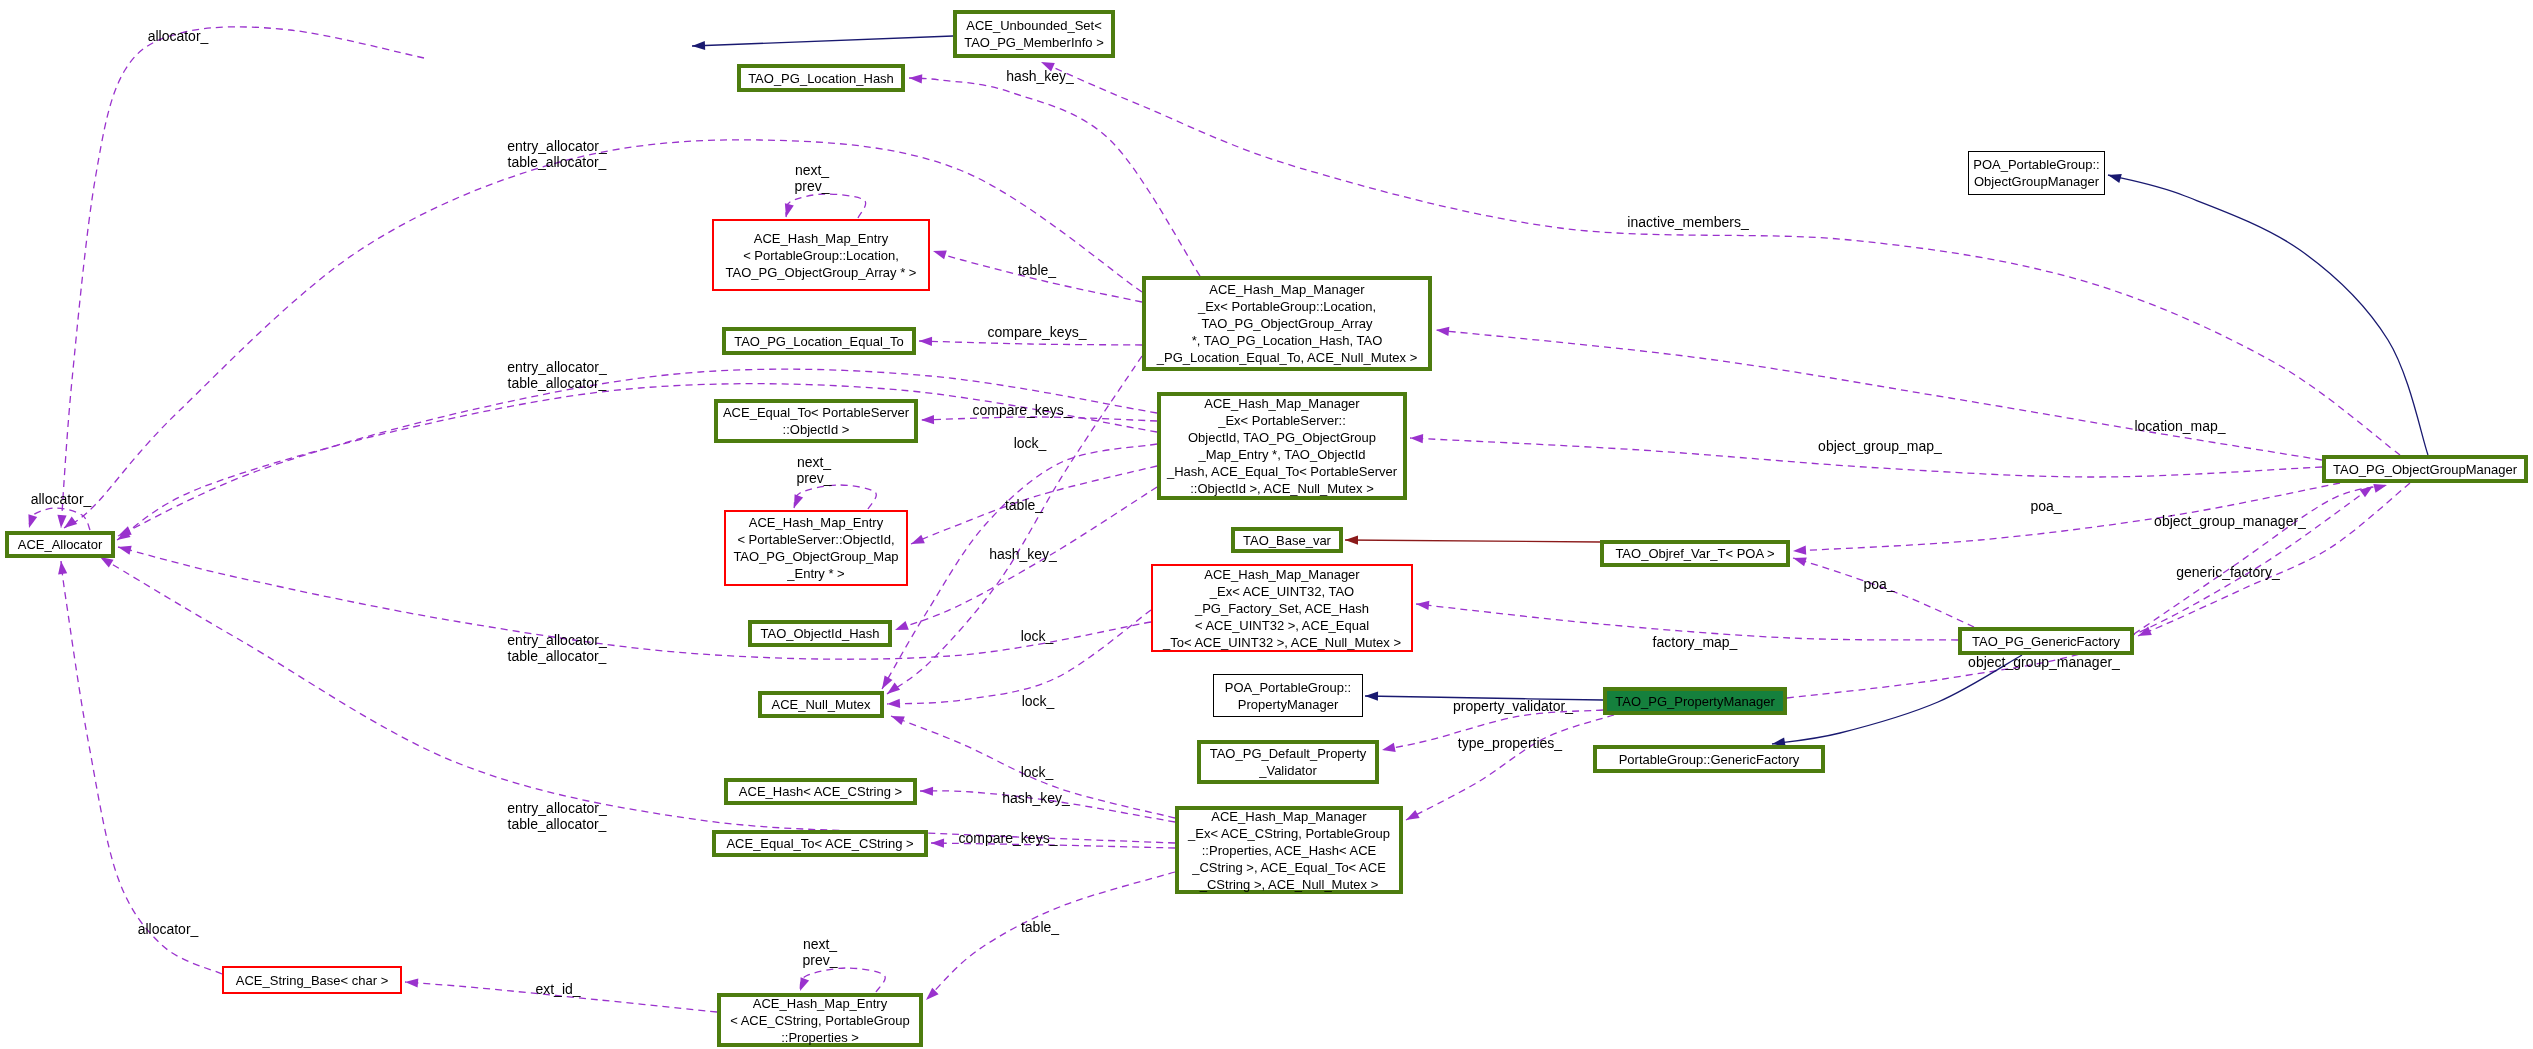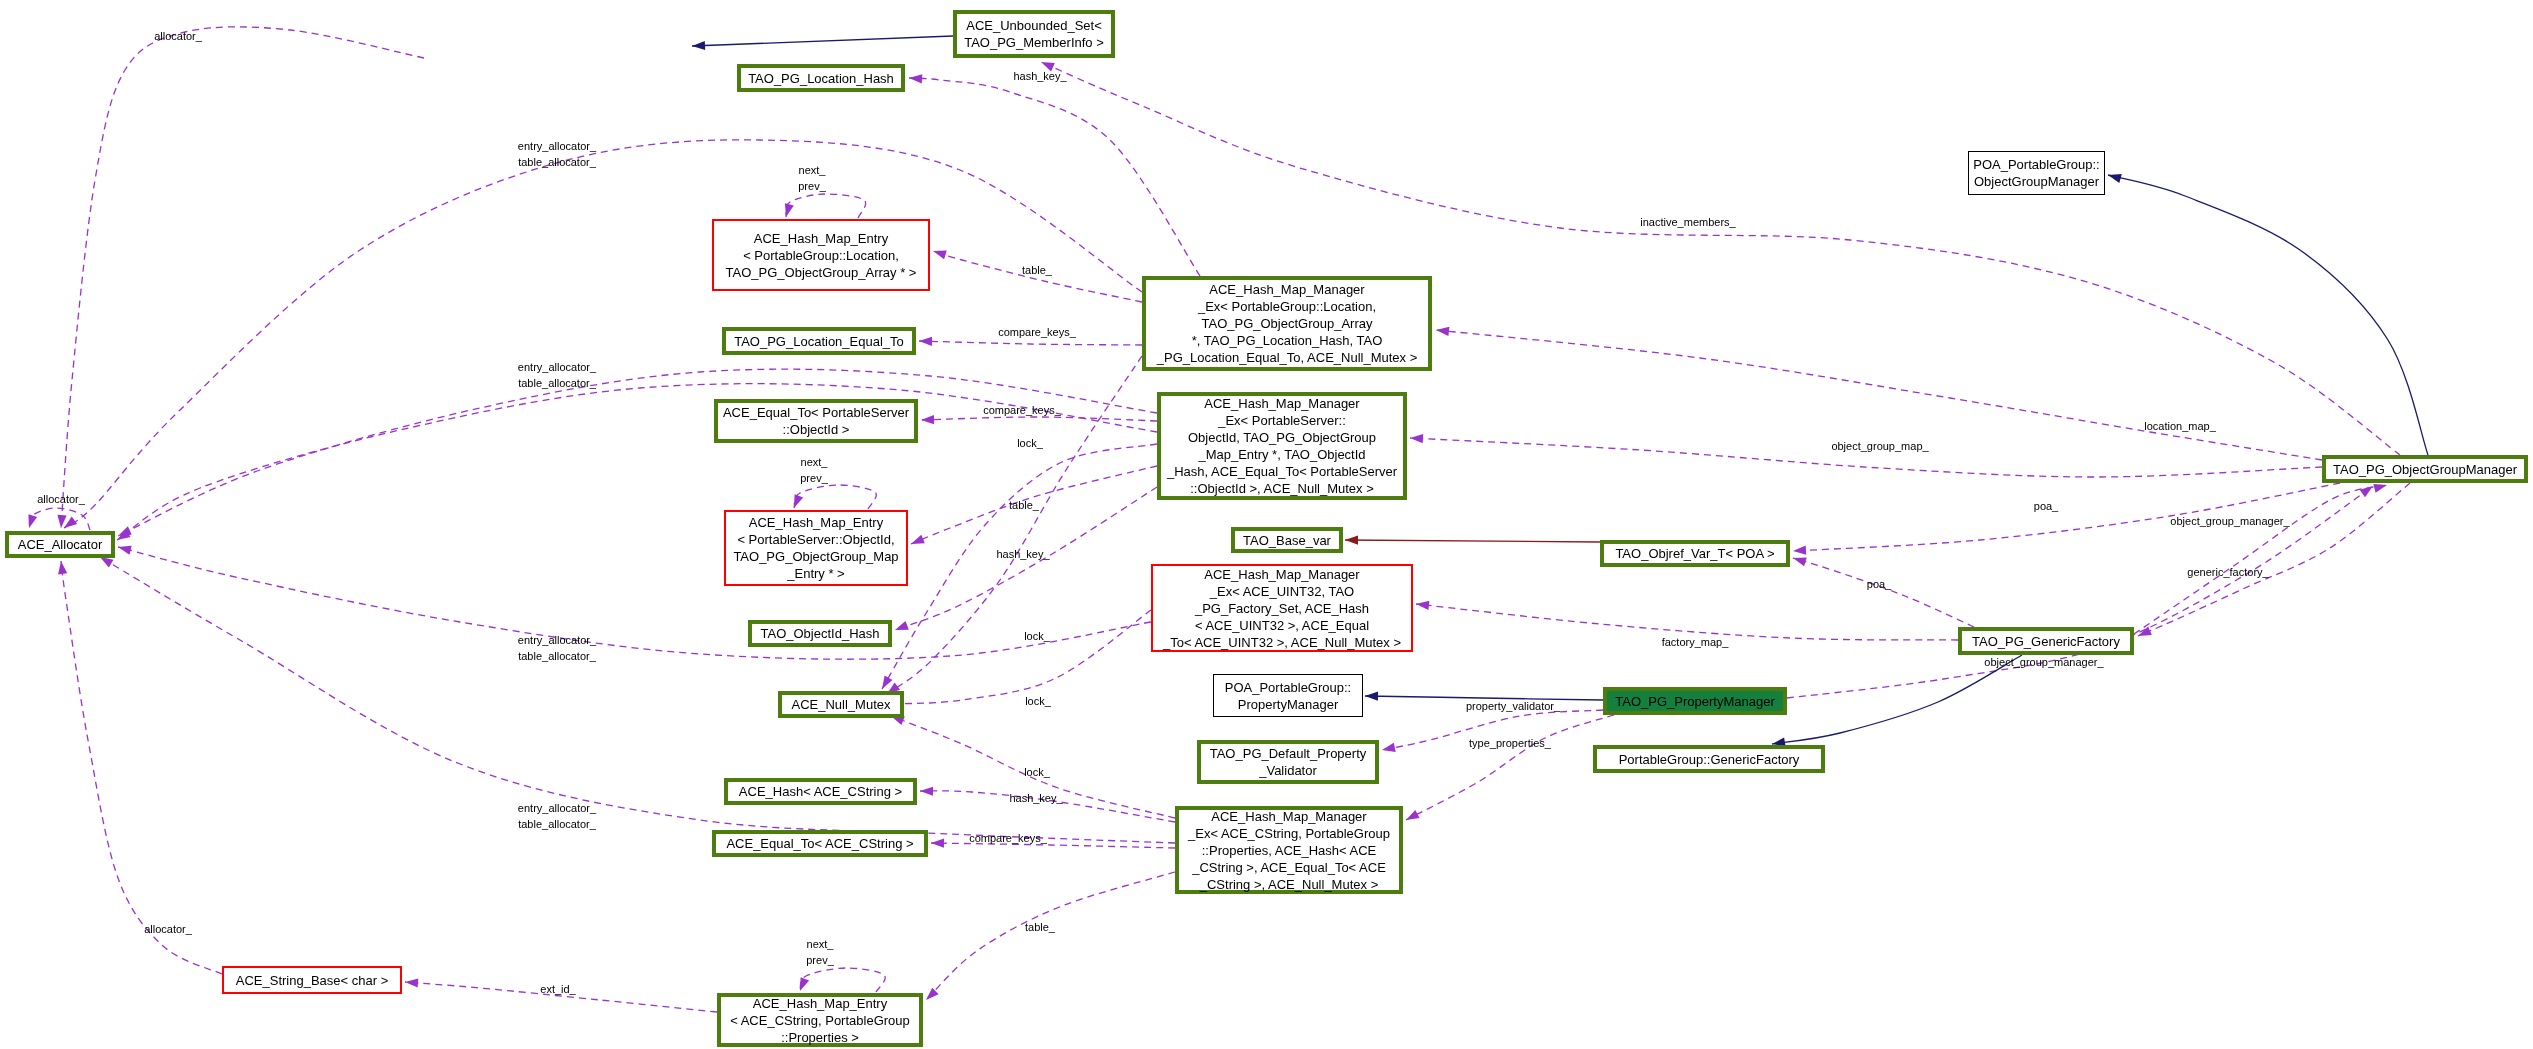--- a/index.html
+++ b/index.html
@@ -7,21 +7,21 @@
   #diagram{position:relative;background:#ffffff;overflow:hidden;}
   #edge-layer{position:absolute;left:0;top:0;}
   .node{position:absolute;box-sizing:border-box;background:#ffffff;
         display:flex;flex-direction:column;justify-content:center;align-items:center;
         font-size:13px;line-height:17px;color:#000;text-align:center;z-index:2;cursor:pointer;}
   .node.b-black{border:4px solid #4d7c0f;}
   .node.b-red{border:2px solid #ff0000;}
   .node.b-gray{border:1px solid #000000;}
   .node.f-gray{background:#15803d;}
   .node-line{white-space:nowrap;}
-  .edge-label{position:absolute;transform:translate(-50%,-50%);font-size:11px;line-height:16px;
+  .edge-label{position:absolute;transform:translate(-50%,-50%);font-size:14px;line-height:16px;
               color:#000;text-align:center;z-index:3;pointer-events:none;}
   .edge-label div{white-space:nowrap;}
 </style>
 </head>
 <body>
 
 <div id="diagram" style="width: 2533px; height: 1049px; background: rgb(255, 255, 255);">
     <svg width="2533" height="1049" viewBox="0 0 2533 1049" id="edge-layer">
       <path d="M 424 58 C 401.7 53.3, 329.8 34.3, 290 30 C 250.2 25.7, 212.5 25.3, 185 32 C 157.5 38.7, 140.0 45.3, 125 70 C 110.0 94.7, 103.8 128.3, 95 180 C 86.2 231.7, 77.7 322.0, 72 380 C 66.3 438.0, 62.8 503.3, 61 528" fill="none" stroke="#9a32cd" stroke-width="1.3" stroke-dasharray="7,5"></path>
       <polygon points="61,528 57.4,514.7 66.6,515.4" fill="#9a32cd"></polygon>
@@ -267,21 +267,21 @@
     </div>
     <div class="node b-black" style="left: 1600px; top: 540px; width: 190px; height: 27px;">
       <div class="node-line">TAO_Objref_Var_T&lt; POA &gt;</div>
     </div>
     <div class="node b-black" style="left: 5px; top: 531px; width: 110px; height: 27px;">
       <div class="node-line">ACE_Allocator</div>
     </div>
     <div class="node b-black" style="left: 748px; top: 620px; width: 144px; height: 27px;">
       <div class="node-line">TAO_ObjectId_Hash</div>
     </div>
-    <div class="node b-black" style="left: 758px; top: 691px; width: 126px; height: 27px; margin-left: 20px;">
+    <div class="node b-black" style="left: 758px; top: 691px; width: 126px; height: 27px;">
       <div class="node-line">ACE_Null_Mutex</div>
     </div>
     <div class="node b-red" style="left: 1151px; top: 564px; width: 262px; height: 88px;">
       <div class="node-line">ACE_Hash_Map_Manager</div>
       <div class="node-line">_Ex&lt; ACE_UINT32, TAO</div>
       <div class="node-line">_PG_Factory_Set, ACE_Hash</div>
       <div class="node-line">&lt; ACE_UINT32 &gt;, ACE_Equal</div>
       <div class="node-line">_To&lt; ACE_UINT32 &gt;, ACE_Null_Mutex &gt;</div>
     </div>
     <div class="node b-gray" style="left: 1213px; top: 674px; width: 150px; height: 43px;">

